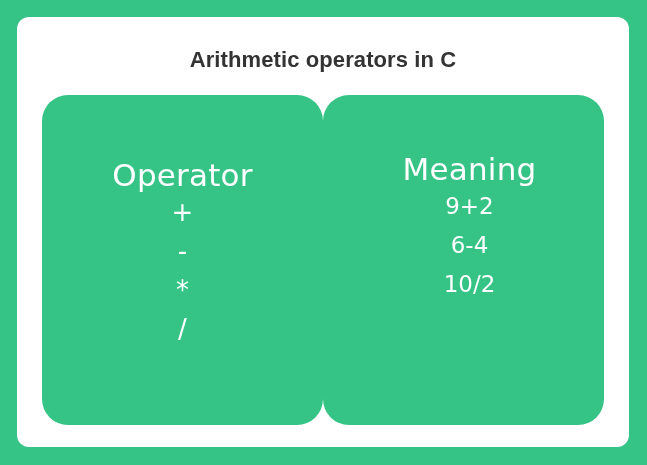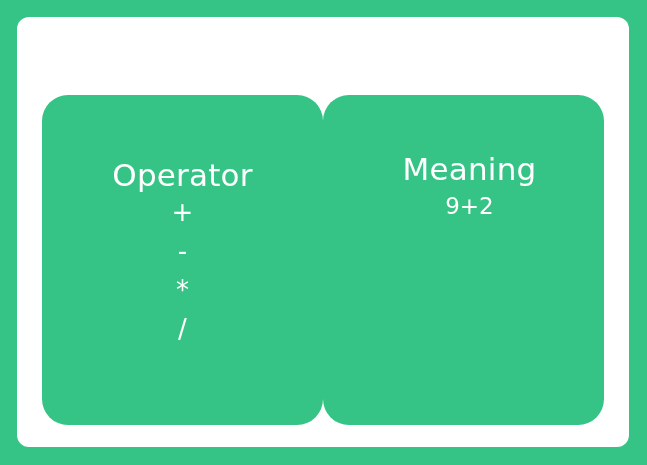--- a/index.html
+++ b/index.html
@@ -94,35 +94,38 @@
     margin-left: 12px;
   }
 </style>
 </head>
 <body>
 
 <div class="stage">
 
   <div class="white-card">
 
+    <div class="page-title">Arithmetic operators in C</div>
 
     <div class="columns">
 
       <div class="green-card col-left">
         <div class="card-inner">
           <div class="card-heading">Operator</div>
           <div class="card-row">+</div>
           <div class="card-row">-</div>
           <div class="card-row">*</div>
           <div class="card-row">/</div>
         </div>
       </div>
 
       <div class="green-card col-right">
         <div class="card-inner">
           <div class="card-heading">Meaning</div>
           <div class="card-row">9+2</div>
+          <div class="card-row">6-4</div>
+          <div class="card-row">10/2</div>
         </div>
       </div>
 
     </div>
   </div>
 </div>
 
 </body></html>

